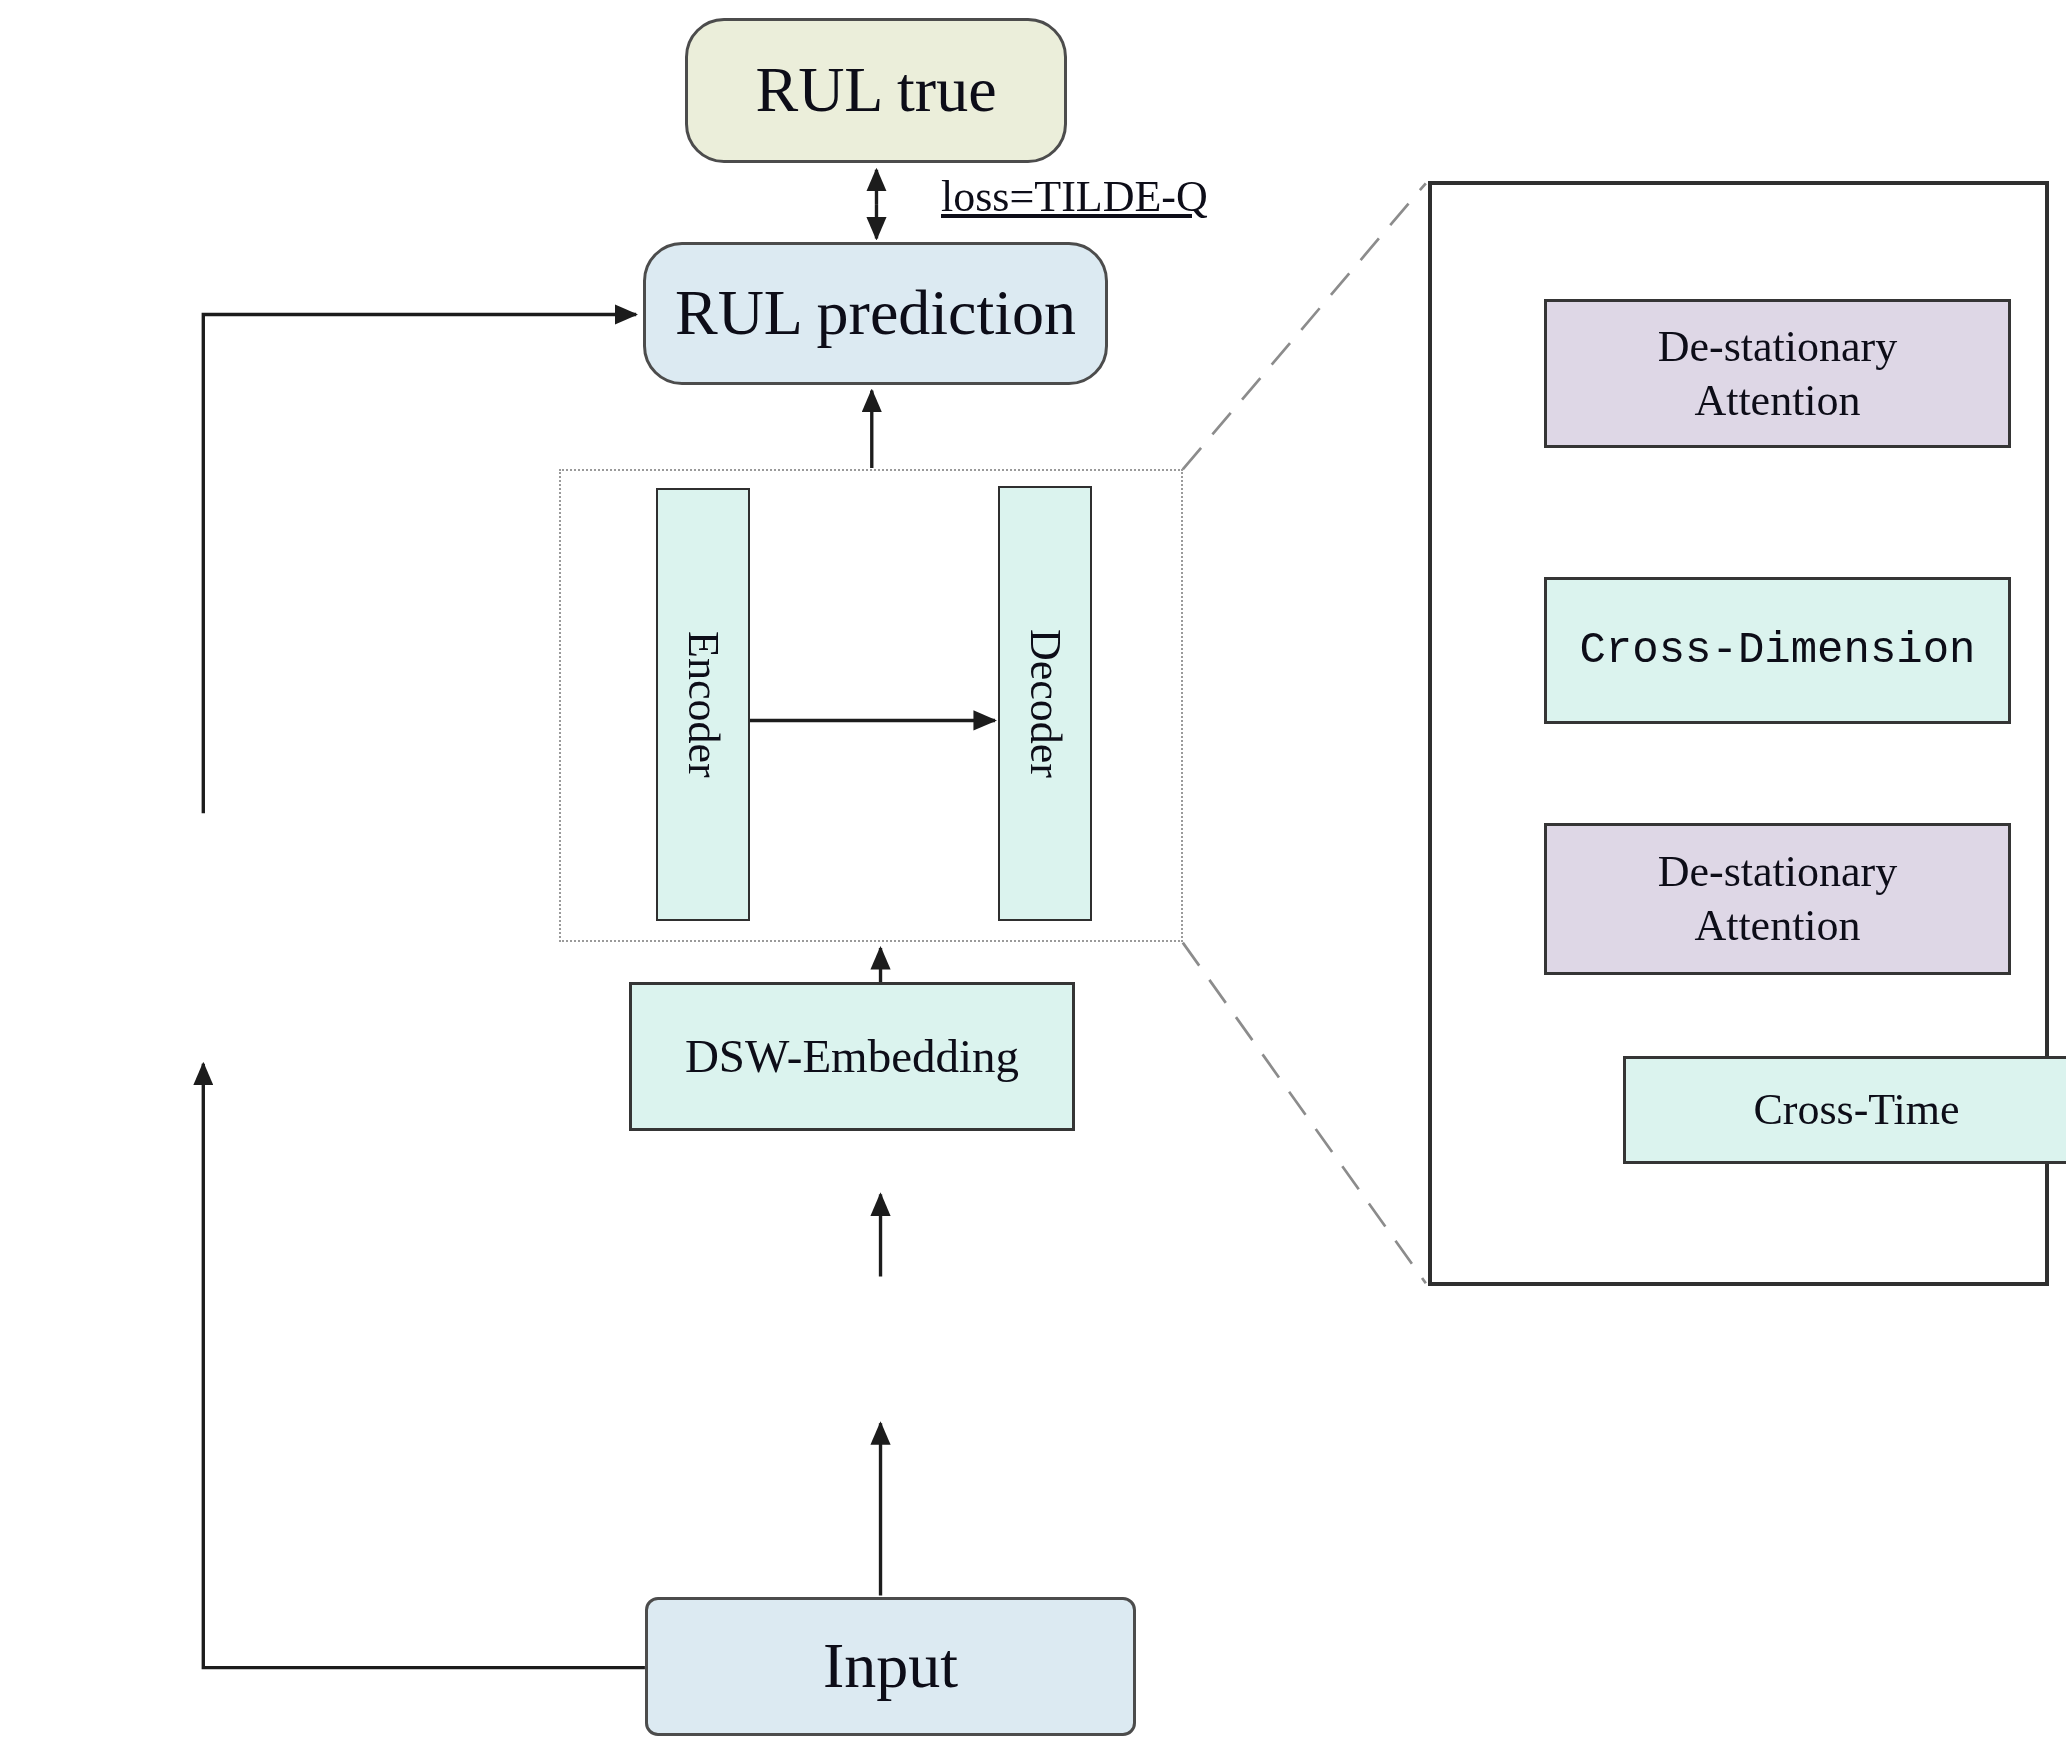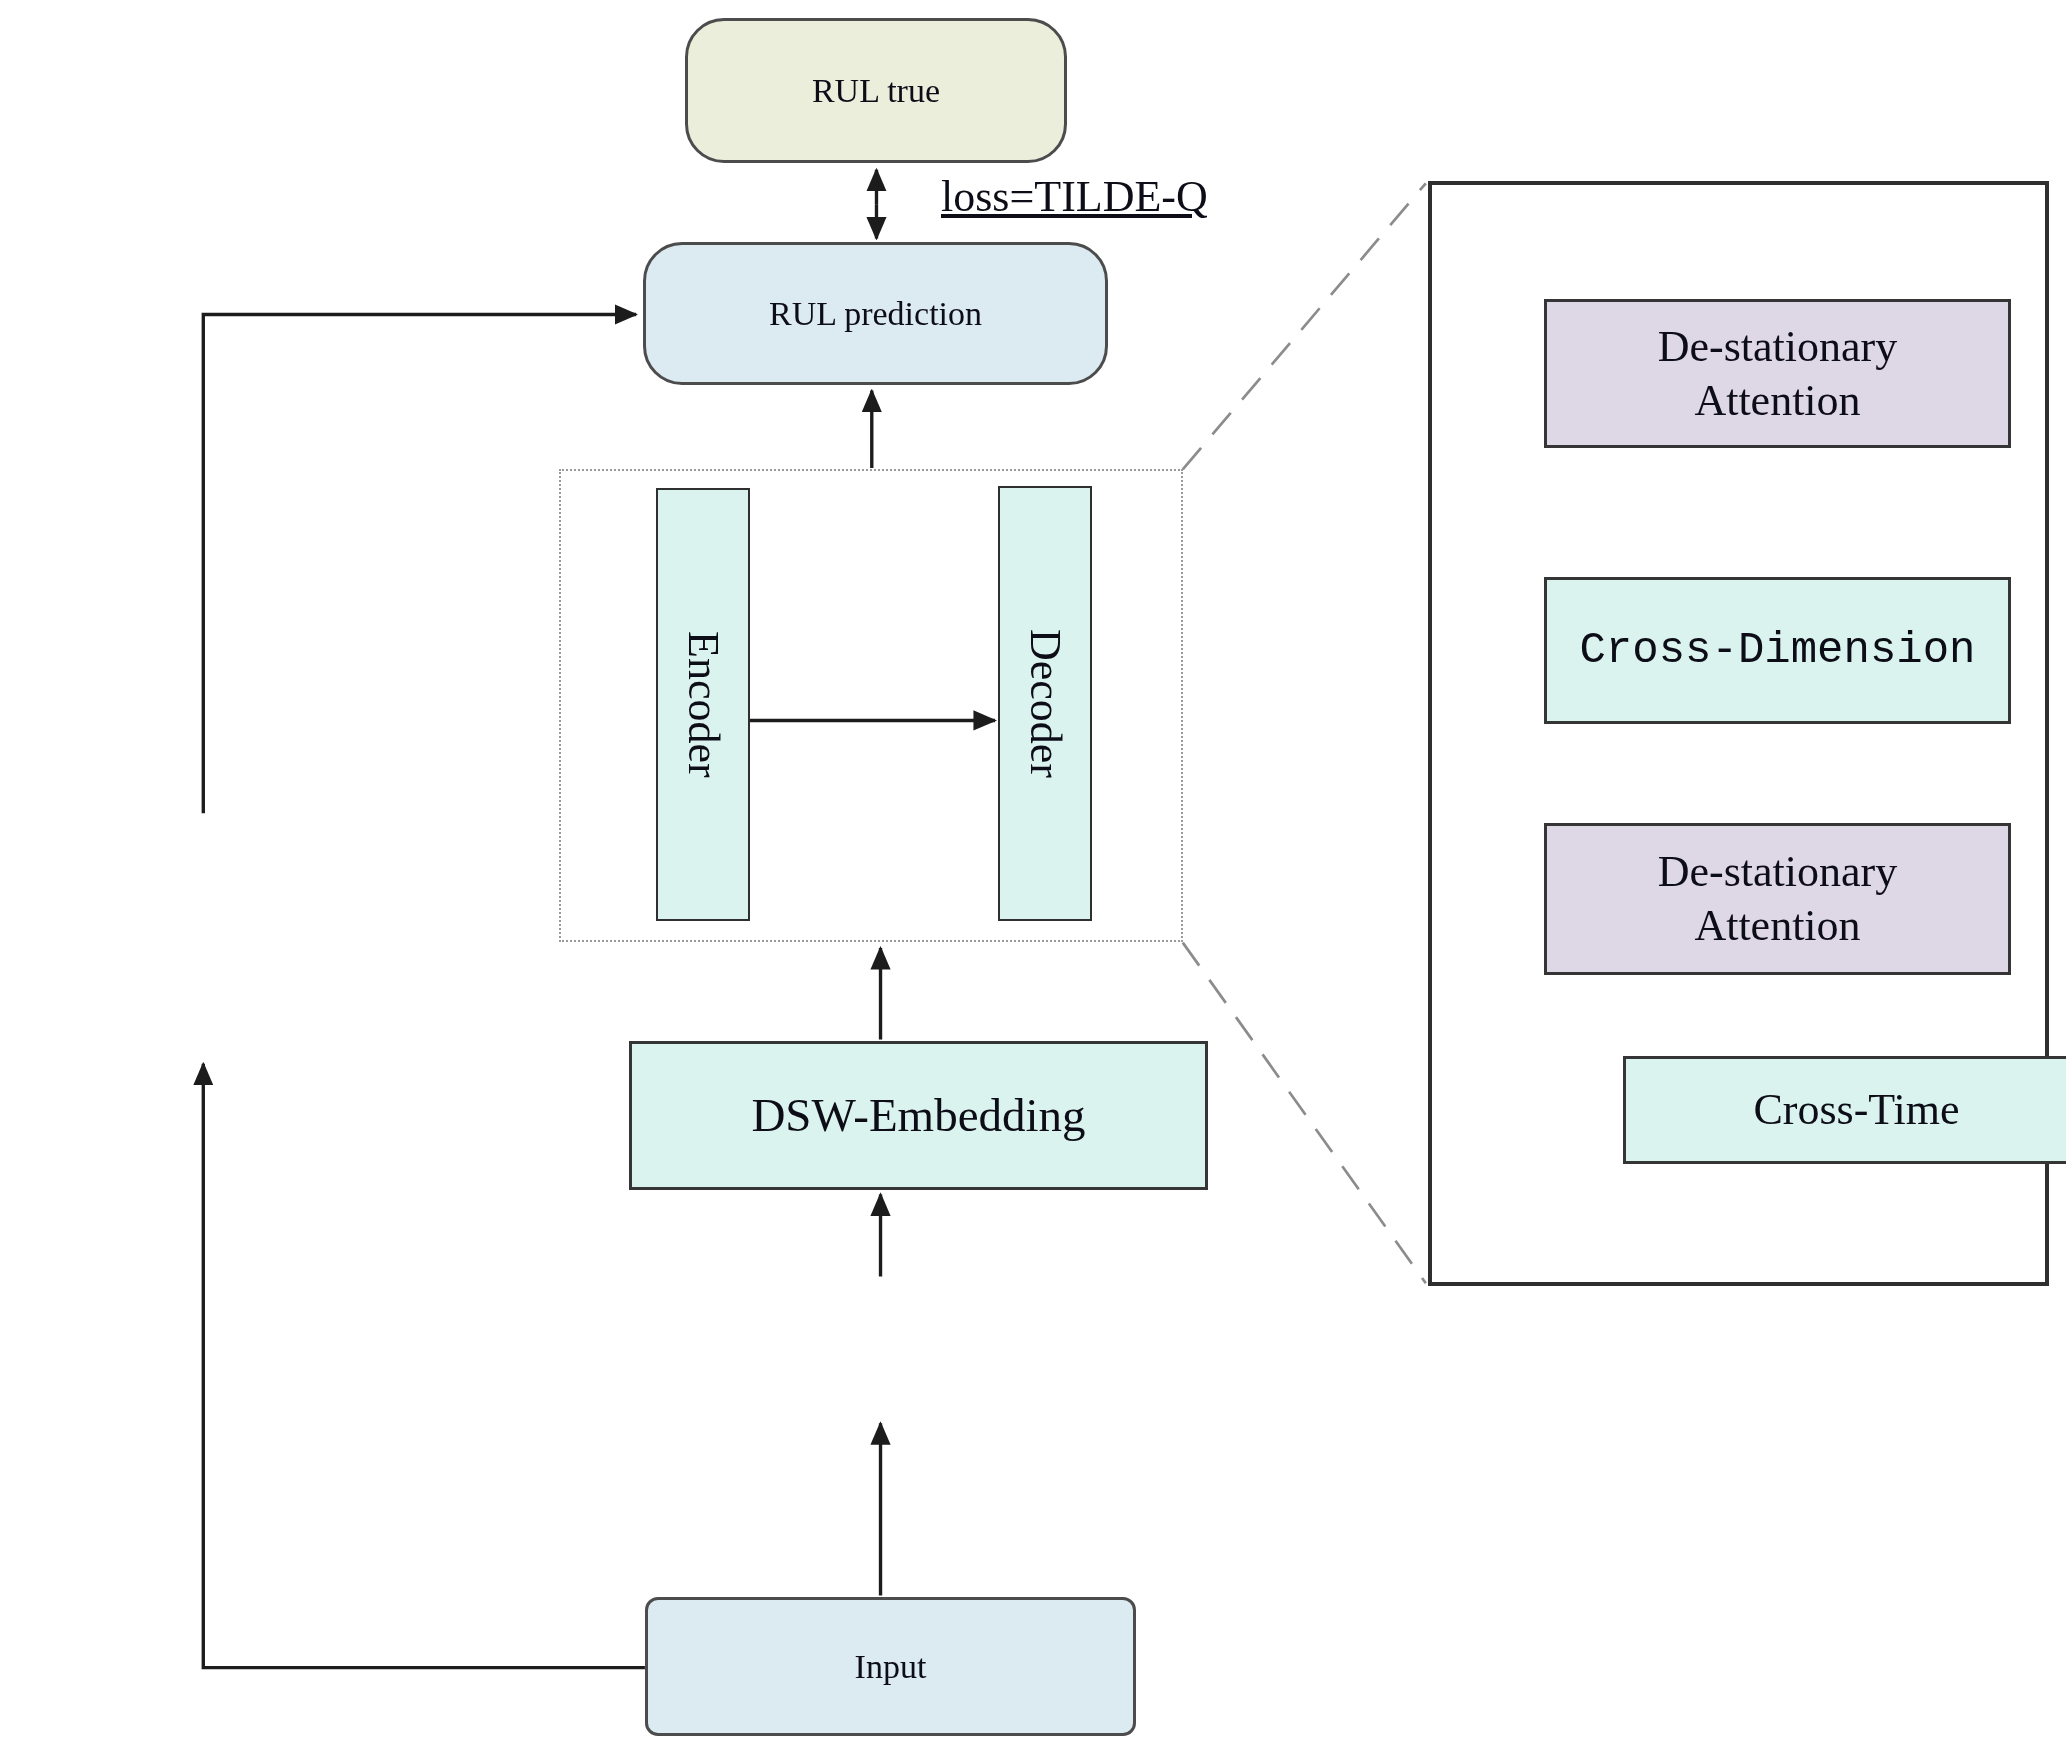--- a/index.html
+++ b/index.html
@@ -18,21 +18,21 @@
     display: flex;
     align-items: center;
     justify-content: center;
     text-align: center;
     box-sizing: border-box;
     line-height: 1.22;
   }
   .rounded {
     border: 3.4px solid #4c4c4c;
     border-radius: 39px;
-    font-size: 34px;
+    font-size: 64px;
   }
   .rect {
     border: 3.4px solid #353535;
     font-size: 47px;
   }
   .fill-green    { background: #ebeeda; }
   .fill-blue     { background: #dceaf2; }
   .fill-mint     { background: #dbf3ee; }
   .fill-lavender { background: #ded7e6; }
 
@@ -117,21 +117,21 @@
   <div class="dotted-container" style="left:559px; top:469px; width:624px; height:473px;"></div>
 
   <div class="node vertical-box fill-mint" style="left:656px; top:488px; width:94px; height:433px;">
     <span class="vtext">Encoder</span>
   </div>
 
   <div class="node vertical-box fill-mint" style="left:998px; top:486px; width:94px; height:435px;">
     <span class="vtext">Decoder</span>
   </div>
 
-  <div class="node rect fill-mint" style="left:629px; top:1041px; width:579px; height:149px;text-align:right;">
+  <div class="node rect fill-mint" style="left:629px; top:982px; width:446px; height:149px;text-align:right;">
     <span>DSW-Embedding</span>
   </div>
 
 
   <div class="node rounded fill-blue" style="left:645px; top:1597px; width:491px; height:139px;border-radius:13px;">
     <span>Input</span>
   </div>
 
 
   <div class="panel" style="left:1428px; top:181px; width:621px; height:1105px;"></div>

